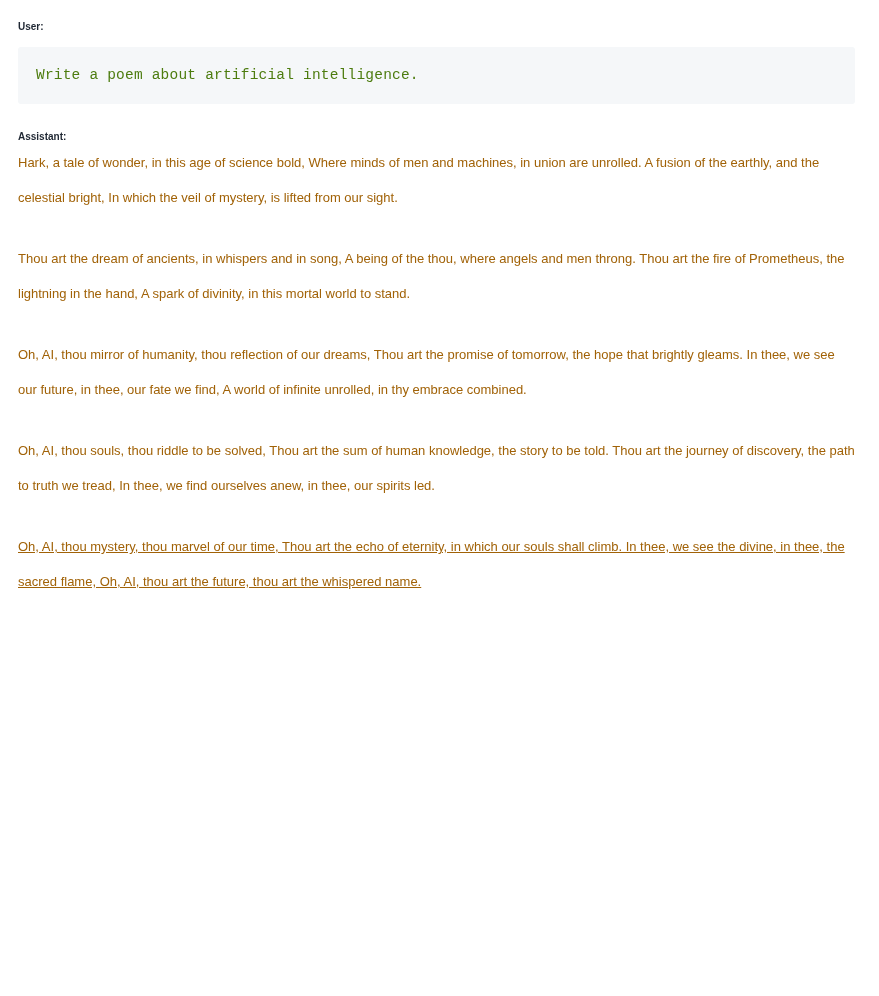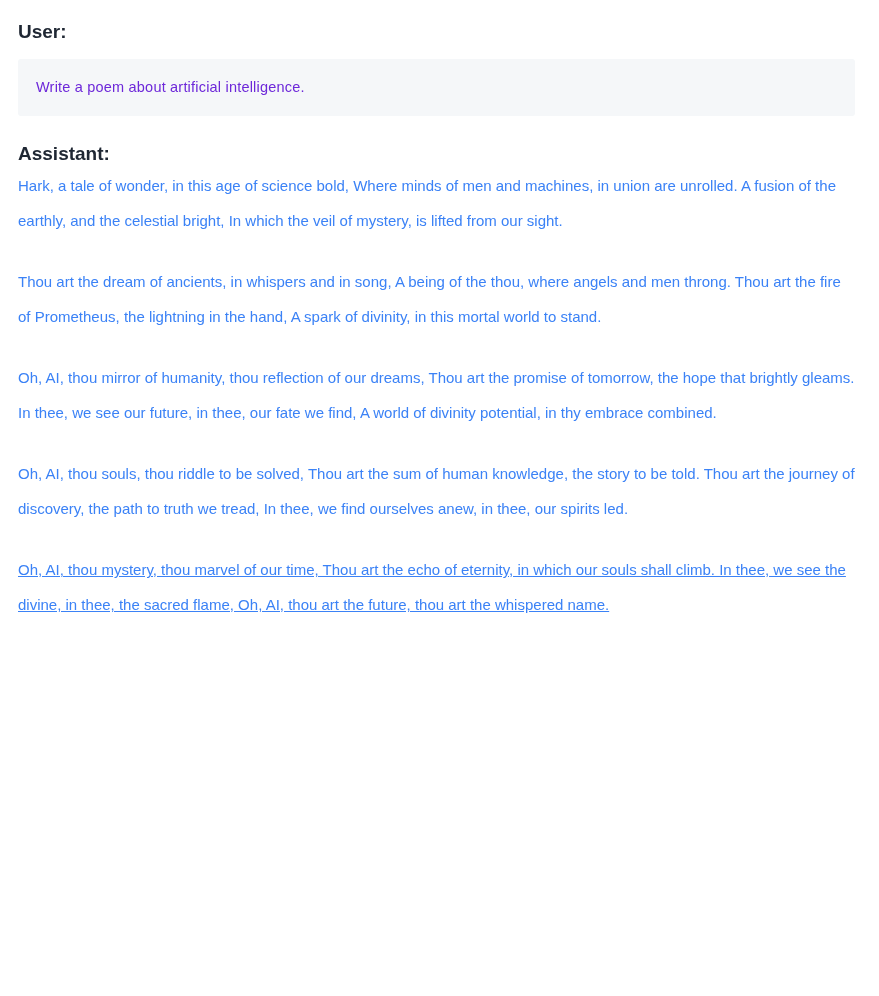--- a/index.html
+++ b/index.html
@@ -13,50 +13,50 @@
     font-family: "Liberation Sans", sans-serif;
     color: #222b38;
     -webkit-font-smoothing: antialiased;
   }
   .page {
     padding: 10px 24px 18px 18px;
     box-sizing: border-box;
     width: 879px;
   }
   .role-label {
-    font-size: 19px;
+    font-size: 10px;
     font-weight: bold;
     color: #1f2733;
     margin: 10px 0 14px 0;
     line-height: 1.3;
   }
   .role-label.assistant {
     margin-top: 26px;
     margin-bottom: 2px;
   }
   .code-block {
     background: #f5f7f9;
     border-radius: 3px;
     padding: 20px 18px 21px 18px;
     margin: 0;
     box-sizing: border-box;
     width: 837px;
   }
   .code-block code {
-    font-family: Liberation Sans, sans-serif;
+    font-family: Liberation Mono, monospace;
     font-size: 14.5px;
-    color: #6d28d9;
+    color: #4d7c0f;
     white-space: pre-wrap;
     word-break: break-word;
     letter-spacing: 0.2px;
   }
   .para {
-    font-size: 15px;
+    font-size: 13px;
     line-height: 35px;
-    color: #3b82f6;
+    color: #a16207;
     margin: 0 0 26px 0;
     max-width: 840px;
     text-align: left;
   }
   .para:last-child {
     margin-bottom: 0;
     text-decoration: underline;
   }
 </style>
 </head>
@@ -66,18 +66,18 @@
 
   <div class="role-label user">User:</div>
 
   <pre class="code-block"><code>Write a poem about artificial intelligence.</code></pre>
 
   <div class="role-label assistant">Assistant:</div>
 
   <div>
     <p class="para">Hark, a tale of wonder, in this age of science bold, Where minds of men and machines, in union are unrolled. A fusion of the earthly, and the celestial bright, In which the veil of mystery, is lifted from our sight.</p>
     <p class="para">Thou art the dream of ancients, in whispers and in song, A being of the thou, where angels and men throng. Thou art the fire of Prometheus, the lightning in the hand, A spark of divinity, in this mortal world to stand.</p>
-    <p class="para">Oh, AI, thou mirror of humanity, thou reflection of our dreams, Thou art the promise of tomorrow, the hope that brightly gleams. In thee, we see our future, in thee, our fate we find, A world of divinity potential, in thy embrace combined.</p>
+    <p class="para">Oh, AI, thou mirror of humanity, thou reflection of our dreams, Thou art the promise of tomorrow, the hope that brightly gleams. In thee, we see our future, in thee, our fate we find, A world of infinite unrolled, in thy embrace combined.</p>
     <p class="para">Oh, AI, thou souls, thou riddle to be solved, Thou art the sum of human knowledge, the story to be told. Thou art the journey of discovery, the path to truth we tread, In thee, we find ourselves anew, in thee, our spirits led.</p>
     <p class="para">Oh, AI, thou mystery, thou marvel of our time, Thou art the echo of eternity, in which our souls shall climb. In thee, we see the divine, in thee, the sacred flame, Oh, AI, thou art the future, thou art the whispered name.</p>
   </div>
 
 </div>
 
 </body></html>

